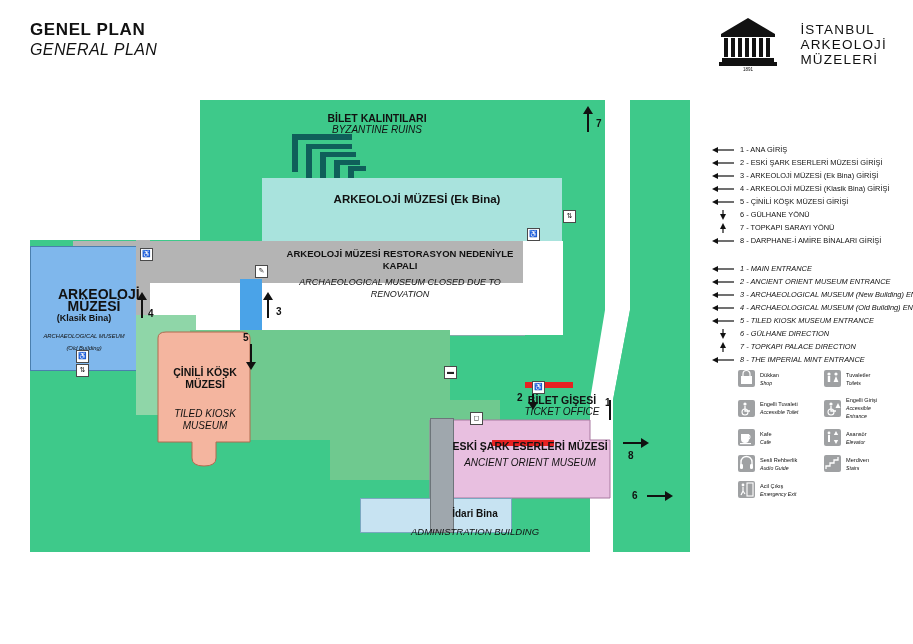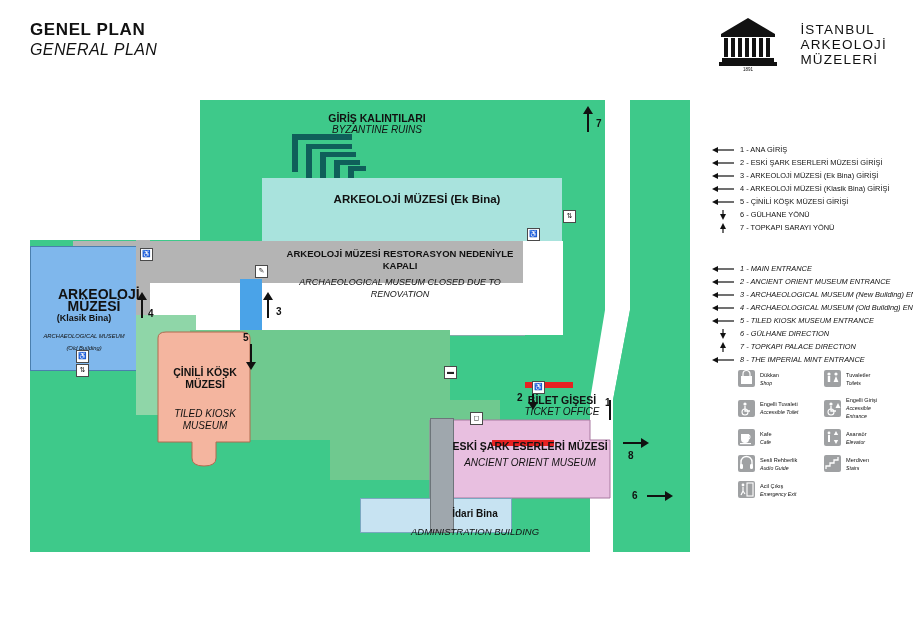--- a/index.html
+++ b/index.html
@@ -259,21 +259,21 @@
       <path d="M0,0 L160,0 L160,20 L180,20 L180,78 L0,78 Z" fill="#e8bfe0" stroke="#a878a0" stroke-width="1"></path>
     </svg>
 
     <div class="shape" style="left:330px; top:398px; width:150px; height:33px; background:#c7e3f2; border:1px solid #7aa8c0;"></div>
     <div class="shape" style="left:400px; top:318px; width:22px; height:113px; background:#9fa7ad; border:1px solid #6d757a;"></div>
 
     <div class="shape" style="left:495px; top:282px; width:48px; height:6px; background:#e62222;"></div>
     <div class="shape" style="left:462px; top:340px; width:62px; height:6px; background:#e62222;"></div>
 
     <div class="lbl" style="left:262px; top:12px; width:170px;">
-      <div class="tr">GİRİŞ KALINTILARI</div>
+      <div class="tr">BİLET KALINTILARI</div>
       <div class="en">BYZANTINE RUINS</div>
     </div>
 
     <div class="lbl" style="left:262px; top:93px; width:250px;">
       <div class="tr big">ARKEOLOJİ MÜZESİ (Ek Bina)</div>
     </div>
 
     <div class="lbl" style="left:240px; top:148px; width:260px;">
       <div class="tr" style="font-size:9.5px;">ARKEOLOJİ MÜZESİ RESTORASYON NEDENİYLE KAPALI</div>
       <div class="en" style="font-size:9px; margin-top:4px;">ARCHAEOLOGICAL MUSEUM CLOSED DUE TO RENOVATION</div>
@@ -421,20 +421,29 @@
     </div>
     <div class="legend-row">
       <span class="arrow-ico">
         <svg width="22" height="10">
             <line x1="11" y1="10" x2="11" y2="3" stroke="#111" stroke-width="1.2"></line>
             <polygon points="11,0 8,6 14,6" fill="#111"></polygon>
           </svg>
       </span>
       <span class="txt">7 - TOPKAPI SARAYI YÖNÜ</span>
     </div>
+    <div class="legend-row">
+      <span class="arrow-ico">
+        <svg width="22" height="10">
+            <line x1="22" y1="5" x2="4" y2="5" stroke="#111" stroke-width="1.2"></line>
+            <polygon points="0,5 6,2 6,8" fill="#111"></polygon>
+          </svg>
+      </span>
+      <span class="txt">8 - DARPHANE-İ AMİRE BİNALARI GİRİŞİ</span>
+    </div>
   </div>
 
   <div class="legend-num" style="top:262px;">
     <div class="legend-row ital">
       <span class="arrow-ico">
         <svg width="22" height="10">
             <line x1="22" y1="5" x2="4" y2="5" stroke="#111" stroke-width="1.2"></line>
             <polygon points="0,5 6,2 6,8" fill="#111"></polygon>
           </svg>
       </span>

